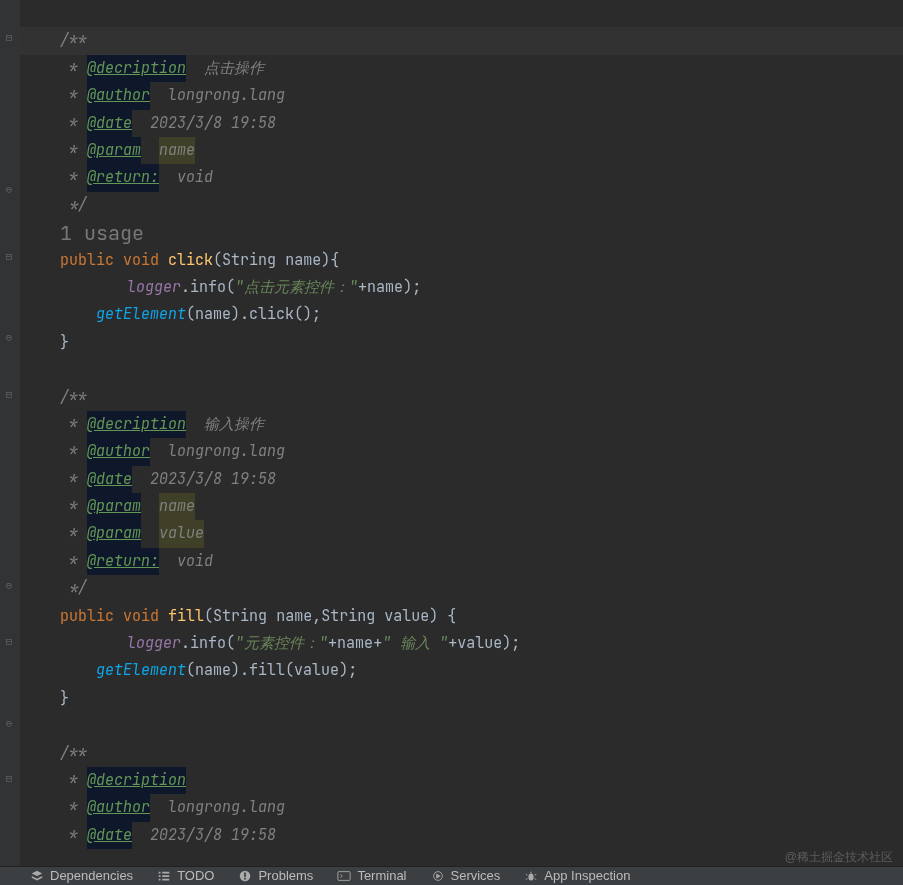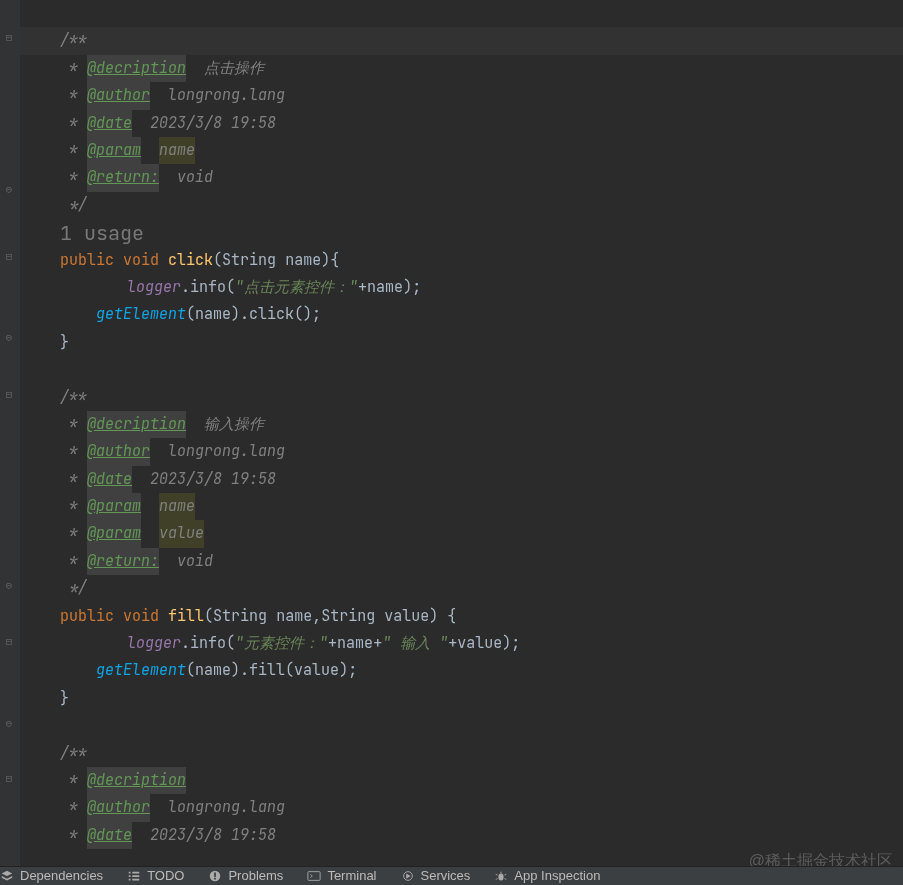--- a/index.html
+++ b/index.html
@@ -47,54 +47,54 @@
     white-space: pre;
     padding-left: 40px;
     height: 27.4px;
     display: flex;
     align-items: center;
   }
   .hl-line {
     background: #323232;
   }
   .comment { color: #808080; font-style: italic; }
-  .doctag { color: #629755; font-style: italic; text-decoration: underline; background: #404040;}
+  .doctag { color: #629755; font-style: italic; text-decoration: underline; background: #0f172a;}
   .docparam { color: #808080; font-style: italic; background: #404028; }
   .keyword { color: #cc7832; }
   .cnstr { color: #6a8759; font-style: italic;}
   .method { color: #ffc66d; }
   .method-i { color: #0ea5e9; font-style:italic;}
   .class { color: #a9b7c6; }
   .ident { color: #a9b7c6; }
   .field { color: #9876aa; font-style: italic; margin-left: 31px; }
   .hint { color: #787878; font-size: 20px; }
   .punct { color: #a9b7c6; }
 
   .watermark {
     position: absolute;
     right: 10px;
-    bottom: 10px;
+    bottom: 16px;
     color: #777;
-    font-size: 16px;
+    font-size: 12px;
     font-style: normal;
     opacity: 0.65;
     font-family: sans-serif;
     margin-top: 17px;
   }
 
   .bottom-bar {
     position: absolute;
     bottom: 0;
     left: 0; right: 0;
     height: 19px;
     background: #3c3f41;
     border-top: 1px solid #222;
     display: flex;
     align-items: center;
-    padding-left: 0;
+    padding-left: 30px;
     gap: 24px;
     color: #bbbbbb;
     font-family: 'Segoe UI', sans-serif;
     font-size: 13px;
   }
   .tool-item {
     display: flex;
     align-items: center;
     gap: 6px;
     cursor: pointer;

